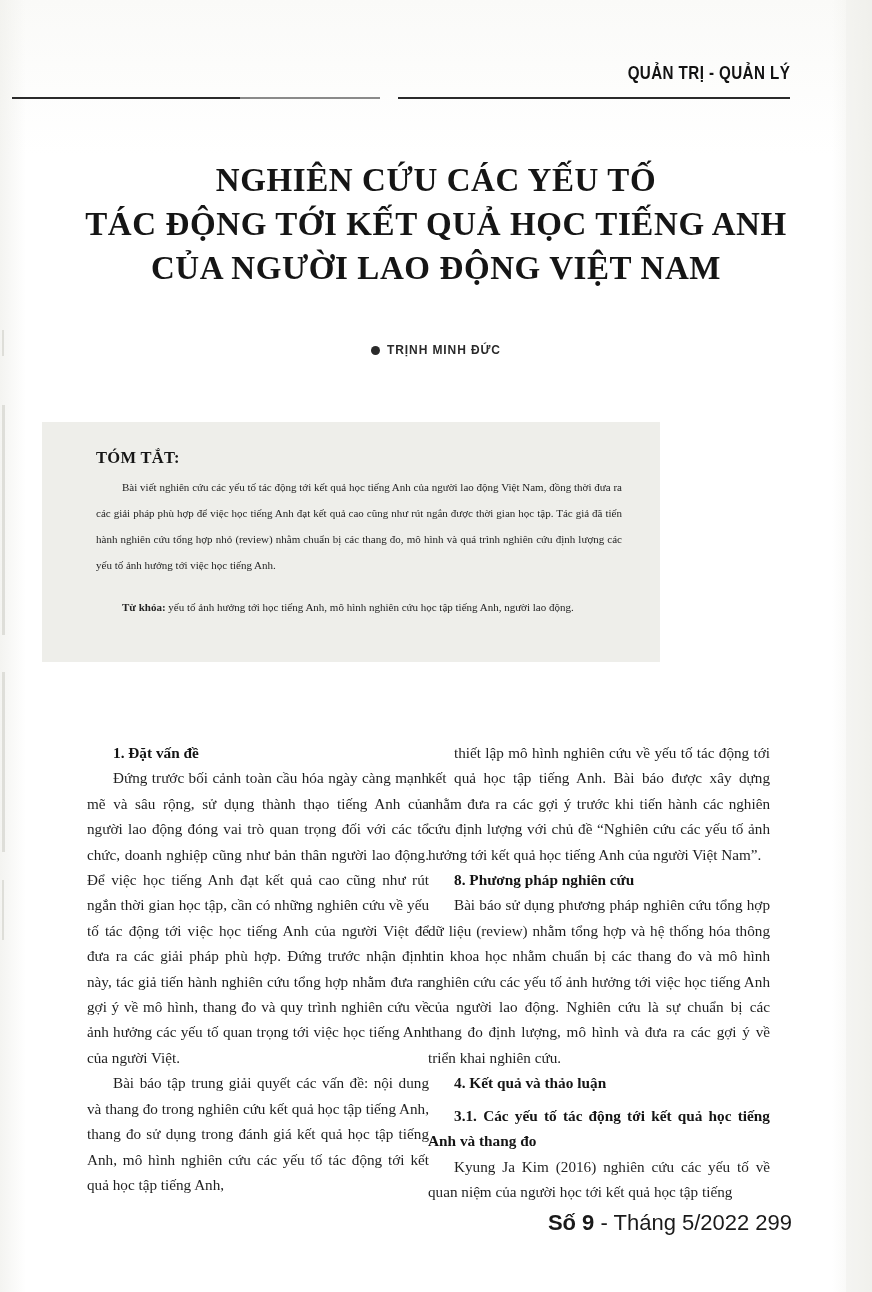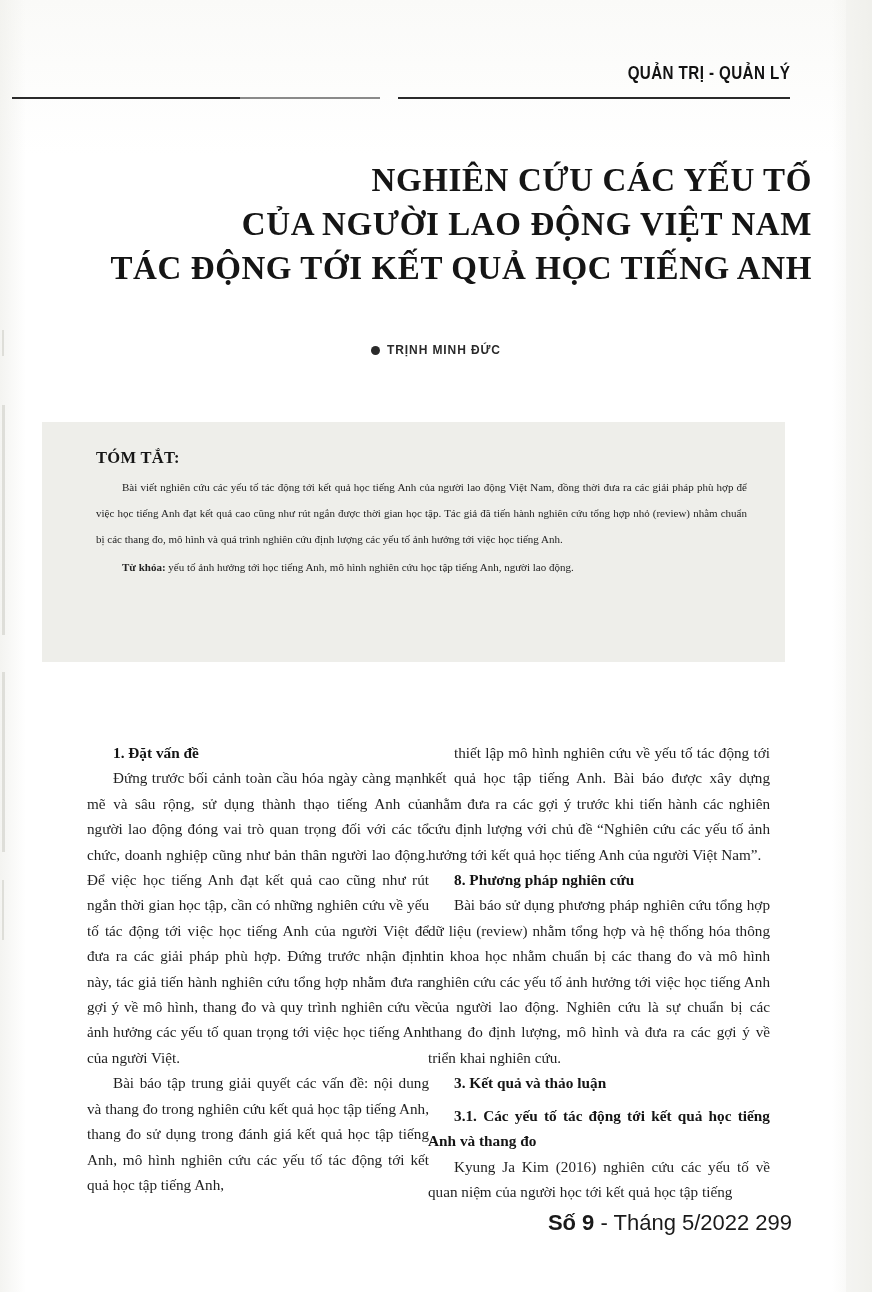--- a/index.html
+++ b/index.html
@@ -66,21 +66,21 @@
     left: 60px;
     width: 752px;
     text-align: center;
     font-family: "Liberation Serif", "DejaVu Serif", serif;
     font-weight: 700;
     font-size: 33px;
     line-height: 44px;
     letter-spacing: .6px;
     color: #151515;
   }
-  .title div { white-space: nowrap; text-align: right; }
+  .title div { white-space: nowrap; }
 
   
   .author-wrap {
     position: absolute;
     top: 343px;
     left: 60px;
     width: 752px;
     display: flex;
     justify-content: center;
     align-items: center;
@@ -98,42 +98,42 @@
     font-weight: 600;
     letter-spacing: .9px;
     color: #2a2a2a;
   }
 
   
   .abstract {
     position: absolute;
     left: 42px;
     top: 422px;
-    width: 743px;
+    width: 618px;
     height: 240px;
     background: #eeeeea;
     box-sizing: border-box;
     padding: 26px 38px 0 54px;
   }
   .abstract h2 {
     margin: 0 0 6px 0;
     font-size: 16.5px;
     font-weight: 700;
     letter-spacing: .3px;
     color: #161616;
   }
   .abstract p {
     margin: 0;
     font-size: 11px;
     line-height: 26px;
     text-align: justify;
     text-indent: 26px;
     color: #232323;
   }
-  .abstract p + p { margin-top: 2px; }
+  .abstract p + p { margin-top: 16px; }
   .kw { font-weight: 700; }
 
   
   .col {
     position: absolute;
     top: 740px;
     width: 342px;
     font-size: 15.2px;
     line-height: 25.4px;
     text-align: justify;
@@ -186,22 +186,22 @@
   <div class="streak" style="left:2px;  top:880px; width:2px; height:60px;"></div>
   <div class="streak" style="left:846px; top:0px;  width:26px; height:1292px; background:#f0f0ec; opacity:.55;"></div>
 
   <div class="kicker">QUẢN TRỊ - QUẢN LÝ</div>
   <div class="rule rule-a"></div>
   <div class="rule rule-b"></div>
   <div class="rule rule-c"></div>
 
   <div class="title">
     <div>NGHIÊN CỨU CÁC YẾU TỐ</div>
+    <div>TÁC ĐỘNG TỚI KẾT QUẢ HỌC TIẾNG ANH</div>
     <div>CỦA NGƯỜI LAO ĐỘNG VIỆT NAM</div>
-    <div>TÁC ĐỘNG TỚI KẾT QUẢ HỌC TIẾNG ANH</div>
   </div>
 
   <div class="author-wrap">
     <span class="author-dot"></span>
     <span class="author-name">TRỊNH MINH ĐỨC</span>
   </div>
 
   <div class="abstract">
     <h2>TÓM TẮT:</h2>
     <p>Bài viết nghiên cứu các yếu tố tác động tới kết quả học tiếng Anh của người lao động Việt Nam, đồng thời đưa ra các giải pháp phù hợp để việc học tiếng Anh đạt kết quả cao cũng như rút ngắn được thời gian học tập. Tác giả đã tiến hành nghiên cứu tổng hợp nhỏ (review) nhằm chuẩn bị các thang đo, mô hình và quá trình nghiên cứu định lượng các yếu tố ảnh hưởng tới việc học tiếng Anh.</p>
@@ -211,21 +211,21 @@
   <div class="col col-left">
     <h3>1. Đặt vấn đề</h3>
     <p>Đứng trước bối cảnh toàn cầu hóa ngày càng mạnh mẽ và sâu rộng, sử dụng thành thạo tiếng Anh của người lao động đóng vai trò quan trọng đối với các tổ chức, doanh nghiệp cũng như bản thân người lao động. Để việc học tiếng Anh đạt kết quả cao cũng như rút ngắn thời gian học tập, cần có những nghiên cứu về yếu tố tác động tới việc học tiếng Anh của người Việt để đưa ra các giải pháp phù hợp. Đứng trước nhận định này, tác giả tiến hành nghiên cứu tổng hợp nhằm đưa ra gợi ý về mô hình, thang đo và quy trình nghiên cứu về ảnh hưởng các yếu tố quan trọng tới việc học tiếng Anh của người Việt.</p>
     <p>Bài báo tập trung giải quyết các vấn đề: nội dung và thang đo trong nghiên cứu kết quả học tập tiếng Anh, thang đo sử dụng trong đánh giá kết quả học tập tiếng Anh, mô hình nghiên cứu các yếu tố tác động tới kết quả học tập tiếng Anh,</p>
   </div>
 
   <div class="col col-right">
     <p>thiết lập mô hình nghiên cứu về yếu tố tác động tới kết quả học tập tiếng Anh. Bài báo được xây dựng nhằm đưa ra các gợi ý trước khi tiến hành các nghiên cứu định lượng với chủ đề “Nghiên cứu các yếu tố ảnh hưởng tới kết quả học tiếng Anh của người Việt Nam”.</p>
     <h3>8. Phương pháp nghiên cứu</h3>
     <p>Bài báo sử dụng phương pháp nghiên cứu tổng hợp dữ liệu (review) nhằm tổng hợp và hệ thống hóa thông tin khoa học nhằm chuẩn bị các thang đo và mô hình nghiên cứu các yếu tố ảnh hưởng tới việc học tiếng Anh của người lao động. Nghiên cứu là sự chuẩn bị các thang đo định lượng, mô hình và đưa ra các gợi ý về triển khai nghiên cứu.</p>
-    <h3>3. Kết quả và thảo luận</h3>
+    <h3>4. Kết quả và thảo luận</h3>
     <h3 class="sub">3.1. Các yếu tố tác động tới kết quả học tiếng Anh và thang đo</h3>
     <p>Kyung Ja Kim (2016) nghiên cứu các yếu tố về quan niệm của người học tới kết quả học tập tiếng</p>
   </div>
 
   <div class="footer">
     <span class="issue">Số 9</span><span class="month"> - </span><span class="month">Tháng 5/2022</span><span class="pageno">299</span>
   </div>
 
 </div>
 

